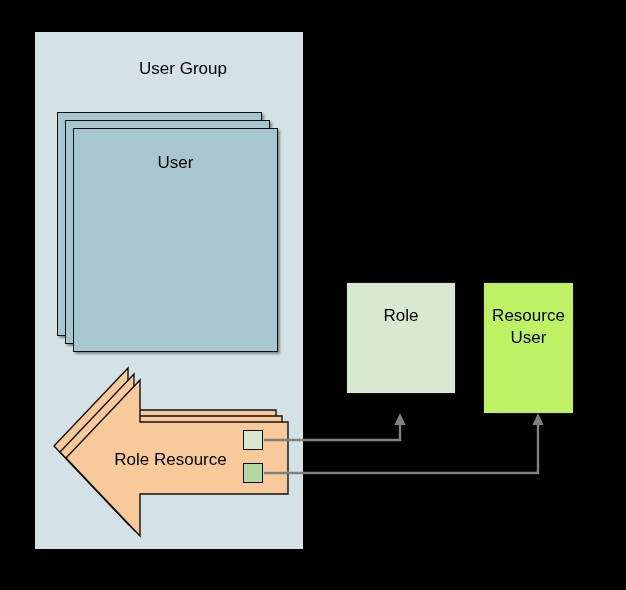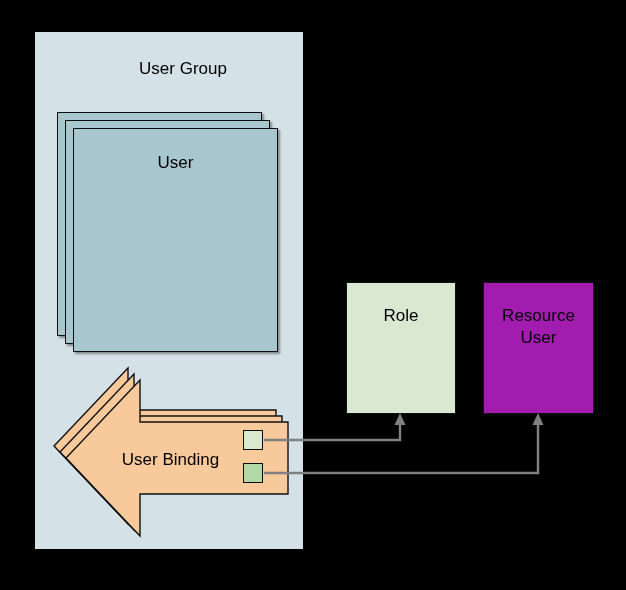--- a/index.html
+++ b/index.html
@@ -107,29 +107,29 @@
   
   .target-box {
     position: absolute;
     box-sizing: border-box;
     border: 1.2px solid #111111;
   }
   .role-box {
     left: 346px;
     top: 282px;
     width: 110px;
-    height: 132px;
+    height: 112px;
     background: #d9e8d0;
   }
   .rg-box {
     left: 483px;
     top: 282px;
-    width: 111px;
+    width: 91px;
     height: 132px;
-    background: #a21caf;
+    background: #bef264;
   }
   .target-label {
     position: absolute;
     width: 100%;
     text-align: center;
     top: 22px;
     font-size: 17px;
     color: #000000;
     line-height: 22px;
   }
@@ -164,21 +164,21 @@
   <div class="rb-arrow a2">
     <svg viewBox="0 0 223 156" xmlns="http://www.w3.org/2000/svg">
       <polygon points="75,0 75,42 223,42 223,114 75,114 75,156 1,78" fill="#f8c99a" stroke="#111111" stroke-width="1.4"></polygon>
     </svg>
   </div>
   <div class="rb-arrow a3">
     <svg viewBox="0 0 223 156" xmlns="http://www.w3.org/2000/svg">
       <polygon points="75,0 75,42 223,42 223,114 75,114 75,156 1,78" fill="#f8c99a" stroke="#111111" stroke-width="1.4"></polygon>
     </svg>
   </div>
-  <div class="rb-label">User Binding</div>
+  <div class="rb-label">Role Resource</div>
 
   <div class="bind-sq role-sq"></div>
   <div class="bind-sq rg-sq"></div>
 
   <div class="target-box role-box">
     <div class="target-label">Role</div>
   </div>
 
   <div class="target-box rg-box">
     <div class="target-label">

